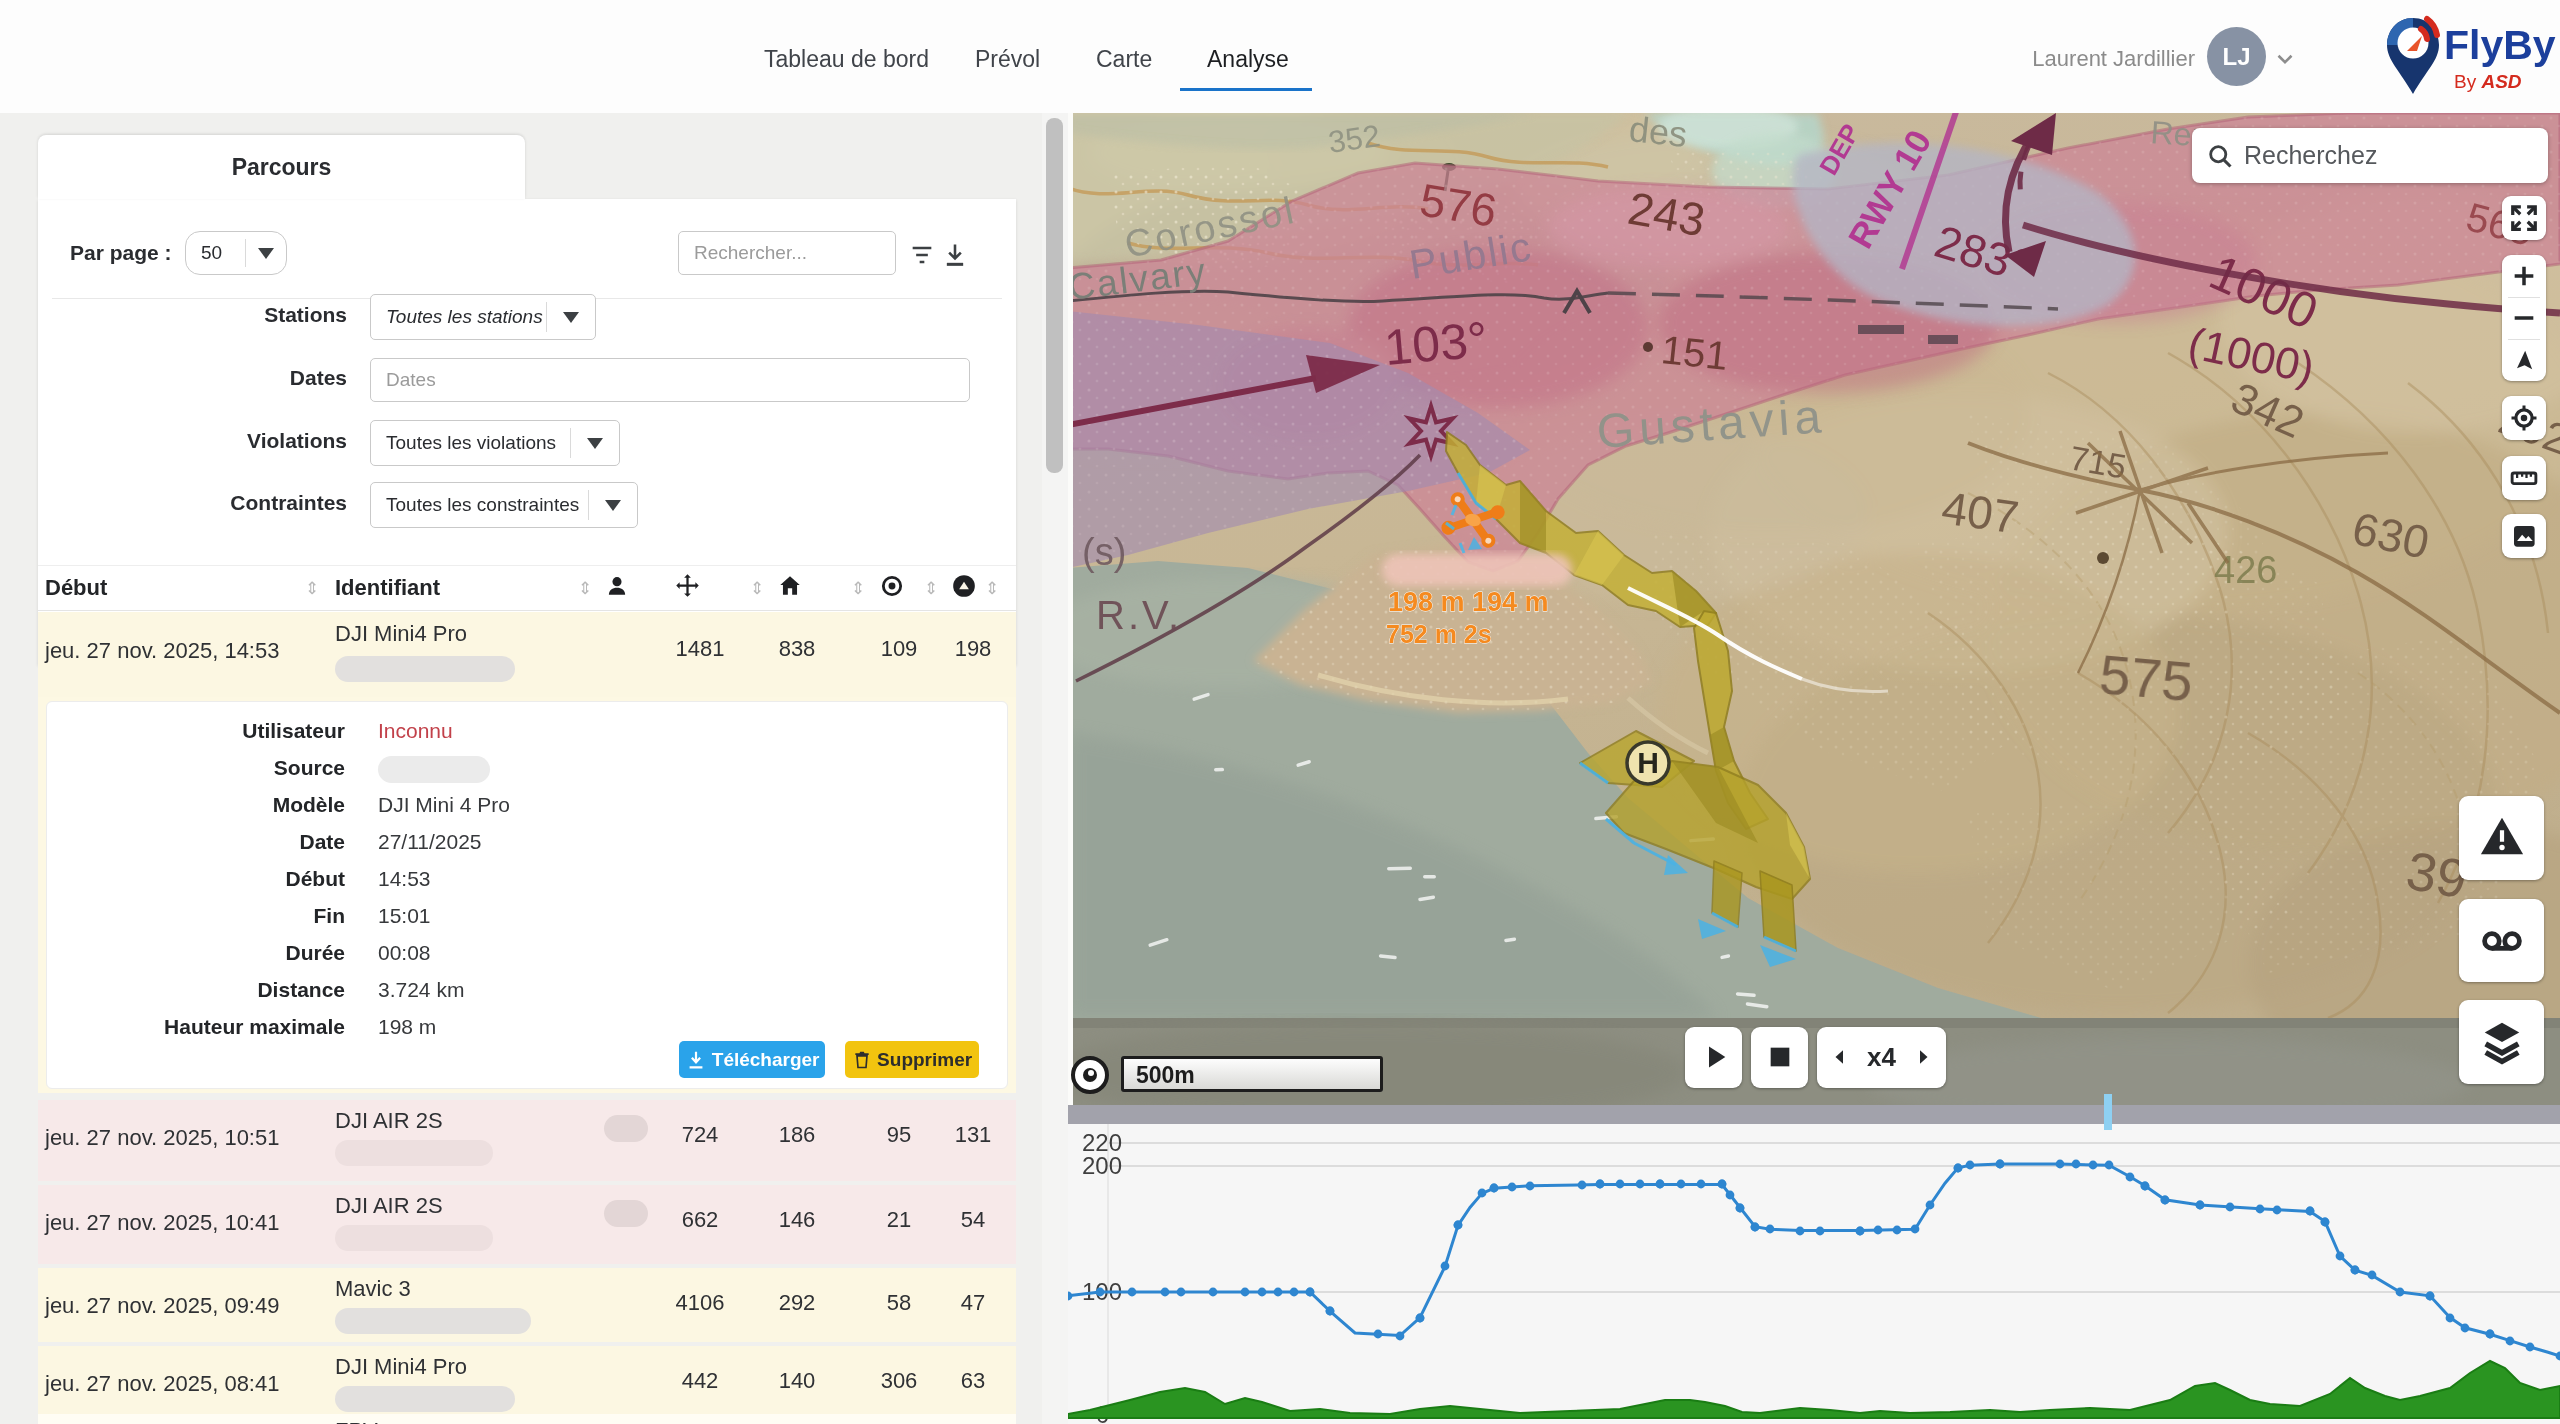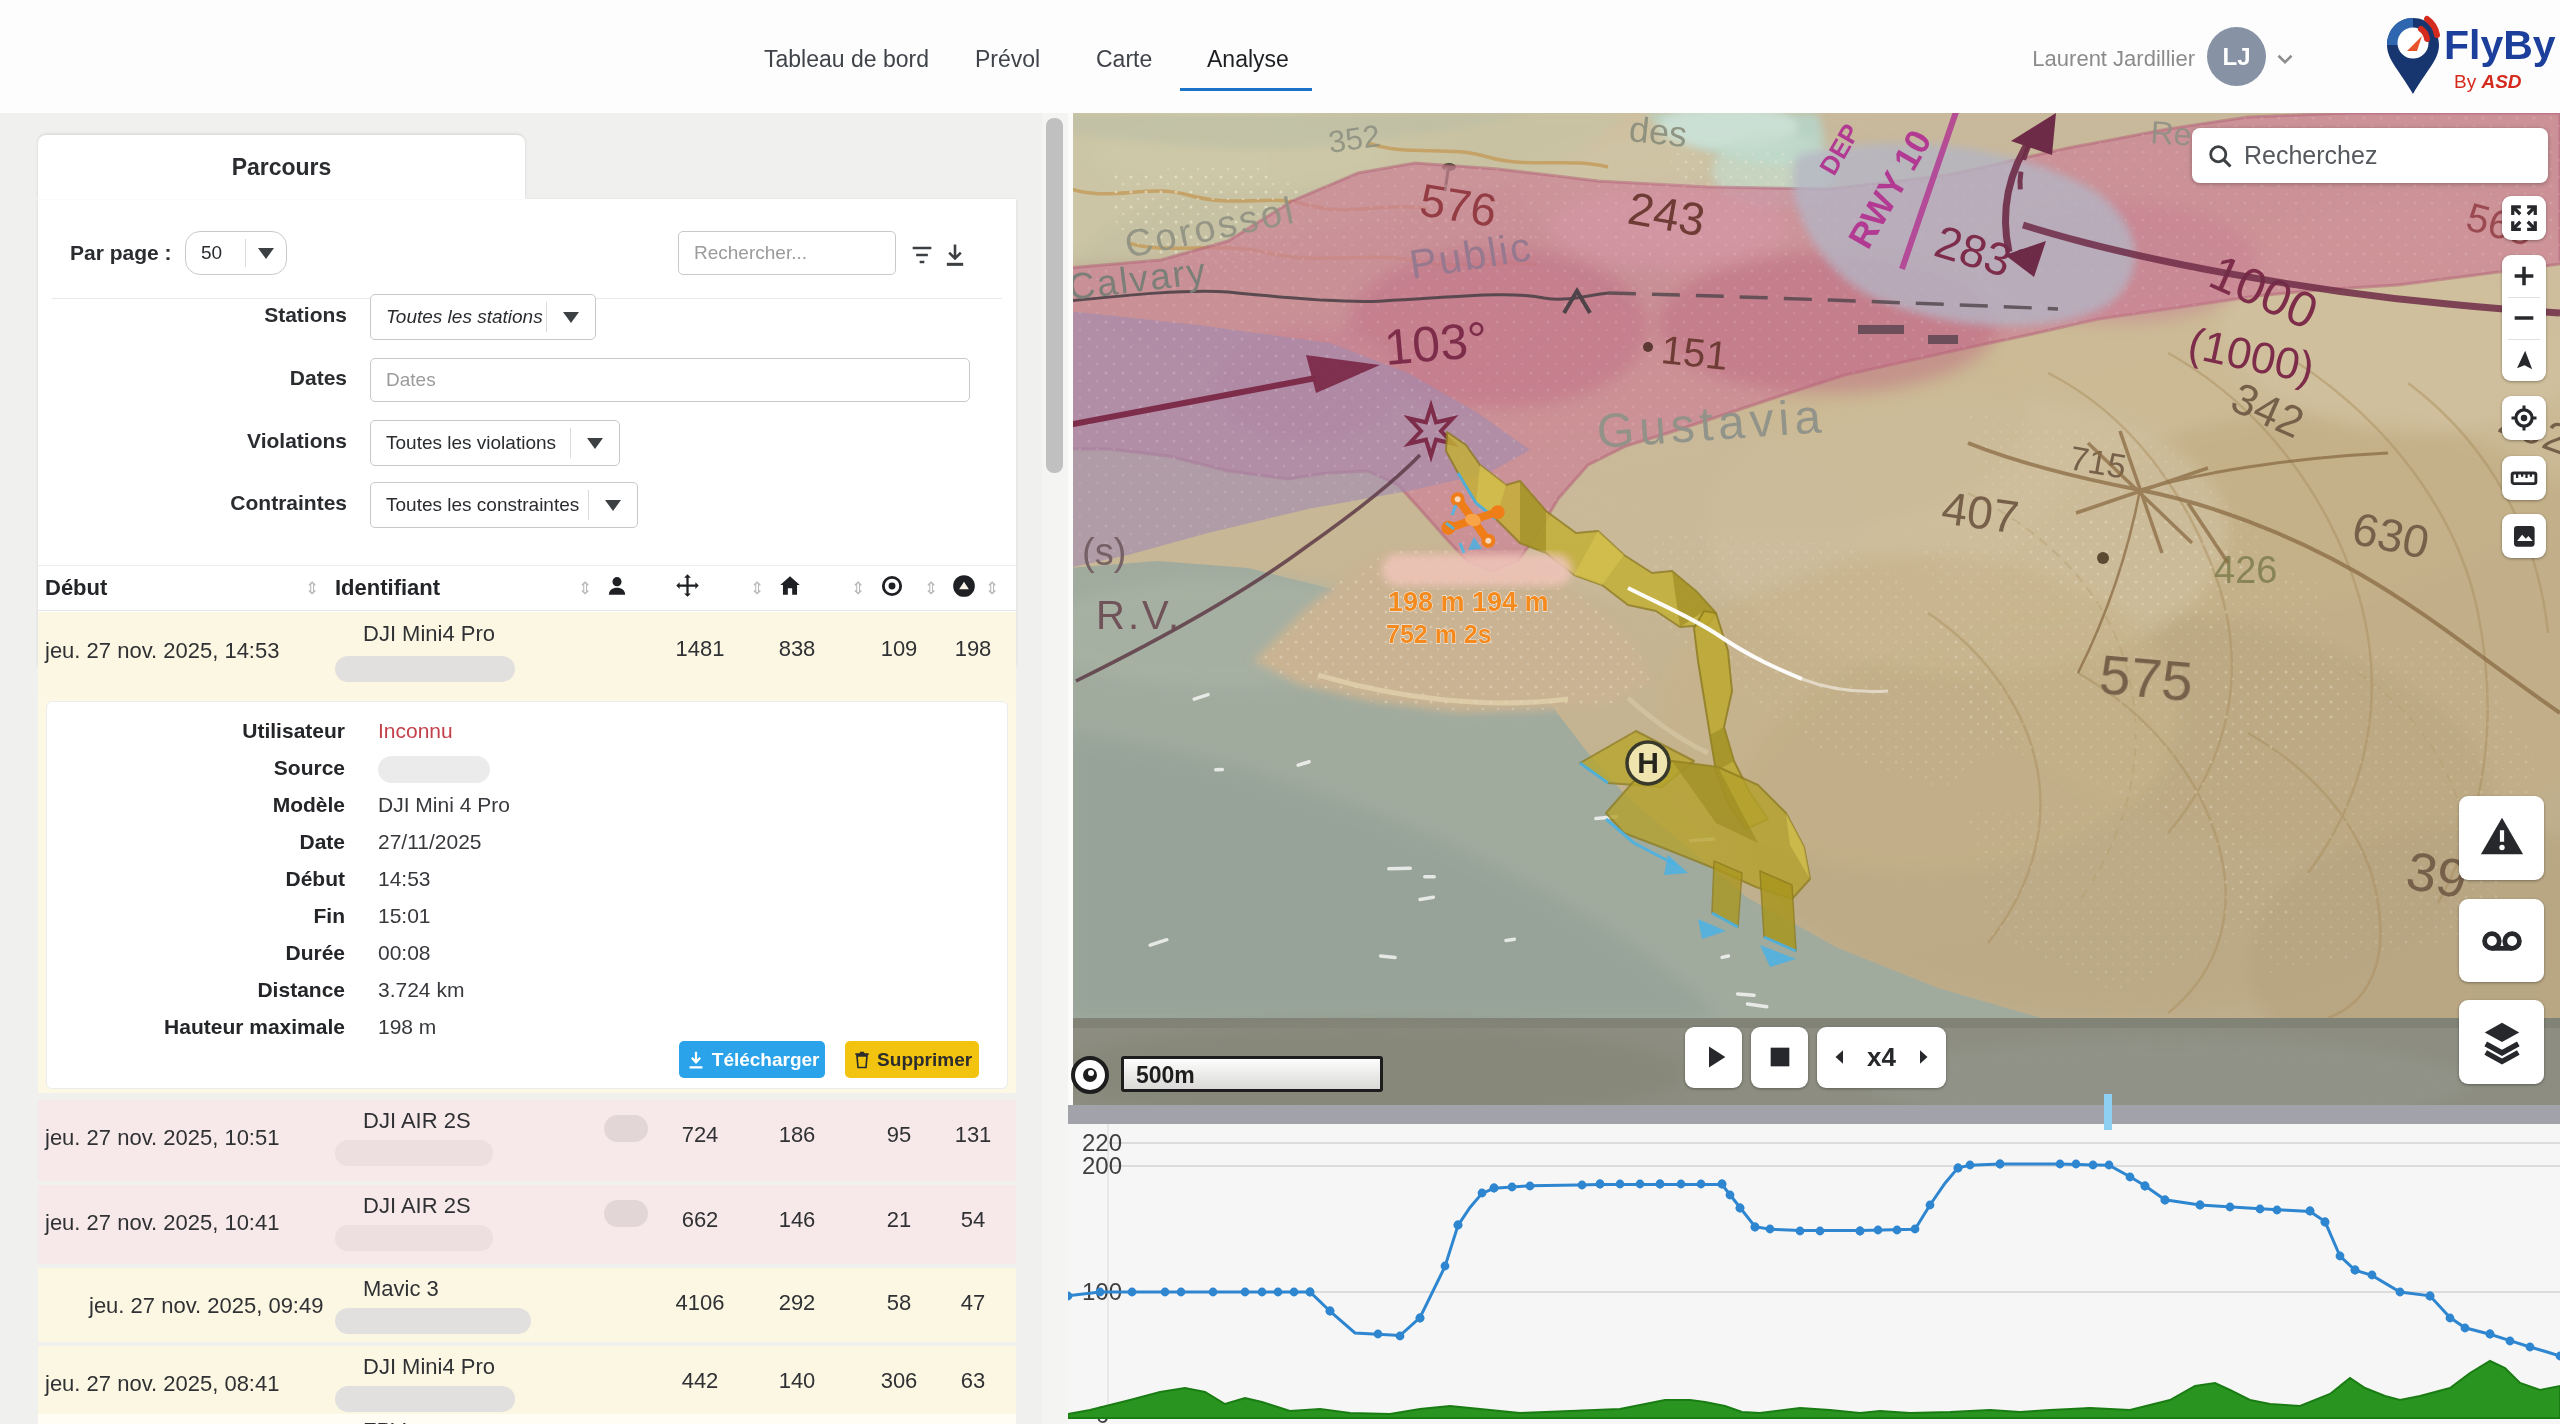--- a/index.html
+++ b/index.html
@@ -34,21 +34,21 @@
 .selarrow { position:absolute; right:16px; top:50%; margin-top:-5px; width:0; height:0;
   border-left:8px solid transparent; border-right:8px solid transparent; border-top:11px solid #3c4043; }
 .seldiv { position:absolute; right:48px; top:7px; bottom:7px; width:1px; background:#dadada; }
 .seltext { position:absolute; left:15px; top:0; font-size:19px; color:#2a2c30; white-space:nowrap; }
 .ph { color:#9b9b9b; }
 
 
 .hdr { position:absolute; font-size:22px; font-weight:bold; color:#232528; }
 .cellnum { position:absolute; font-size:22px; color:#2f3134; transform:translateX(-50%); }
 .celldate { position:absolute; left:45px; font-size:22px; color:#2f3134; }
-.cellname { position:absolute; left:335px; font-size:22px; color:#2f3134;margin-left:28px; }
+.cellname { position:absolute; left:335px; font-size:22px; color:#2f3134; }
 .blurpill { position:absolute; background:#e2e0de; border-radius:14px; }
 .sorticon { position:absolute; font-size:17px; color:#b9b9b9; letter-spacing:-2px; }
 
 
 #detailwrap { position:absolute; left:38px; top:584px; width:978px; height:396px; background:#fdf8e3; }
 #detailcard { position:absolute; left:8px; top:4px; width:962px; height:388px; background:#fff;
   border:1px solid #ececec; border-radius:6px; }
 .dlabel { position:absolute; font-size:21px; font-weight:bold; color:#232528; right:671px; white-space:nowrap; }
 .dvalue { position:absolute; left:340px; font-size:21px; color:#37393c; }
 #btnDl { position:absolute; left:641px; top:344px; width:146px; height:37px; background:#2aa3ea;
@@ -225,21 +225,21 @@
     <div class="blurpill" style="left:335px; top:1112px; width:158px; height:26px; background:#eddfdf;"></div>
     <span class="celldate" style="top:1097px;">jeu. 27 nov. 2025, 10:41</span>
     <div class="blurpill" style="left:604px; top:1087px; width:44px; height:27px; background:#e3d6d6;"></div>
     <span class="cellnum" style="left:700px; top:1094px;">662</span>
     <span class="cellnum" style="left:797px; top:1094px;">146</span>
     <span class="cellnum" style="left:899px; top:1094px;">21</span>
     <span class="cellnum" style="left:973px; top:1094px;">54</span>
     <div class="abs" style="left:38px; top:1155px; width:978px; height:74px; background:#fcf7e2;"></div>
     <span class="cellname" style="top:1163px;">Mavic 3</span>
     <div class="blurpill" style="left:335px; top:1195px; width:196px; height:26px; background:#e2e0de;"></div>
-    <span class="celldate" style="top:1180px;margin-left:44px;">jeu. 27 nov. 2025, 09:49</span>
+    <span class="celldate" style="top:1180px;">jeu. 27 nov. 2025, 09:49</span>
     <span class="cellnum" style="left:700px; top:1177px;">4106</span>
     <span class="cellnum" style="left:797px; top:1177px;">292</span>
     <span class="cellnum" style="left:899px; top:1177px;">58</span>
     <span class="cellnum" style="left:973px; top:1177px;">47</span>
     <div class="abs" style="left:38px; top:1233px; width:978px; height:74px; background:#fcf7e2;"></div>
     <span class="cellname" style="top:1241px;">DJI Mini4 Pro</span>
     <div class="blurpill" style="left:335px; top:1273px; width:180px; height:26px; background:#e2e0de;"></div>
     <span class="celldate" style="top:1258px;">jeu. 27 nov. 2025, 08:41</span>
     <span class="cellnum" style="left:700px; top:1255px;">442</span>
     <span class="cellnum" style="left:797px; top:1255px;">140</span>

